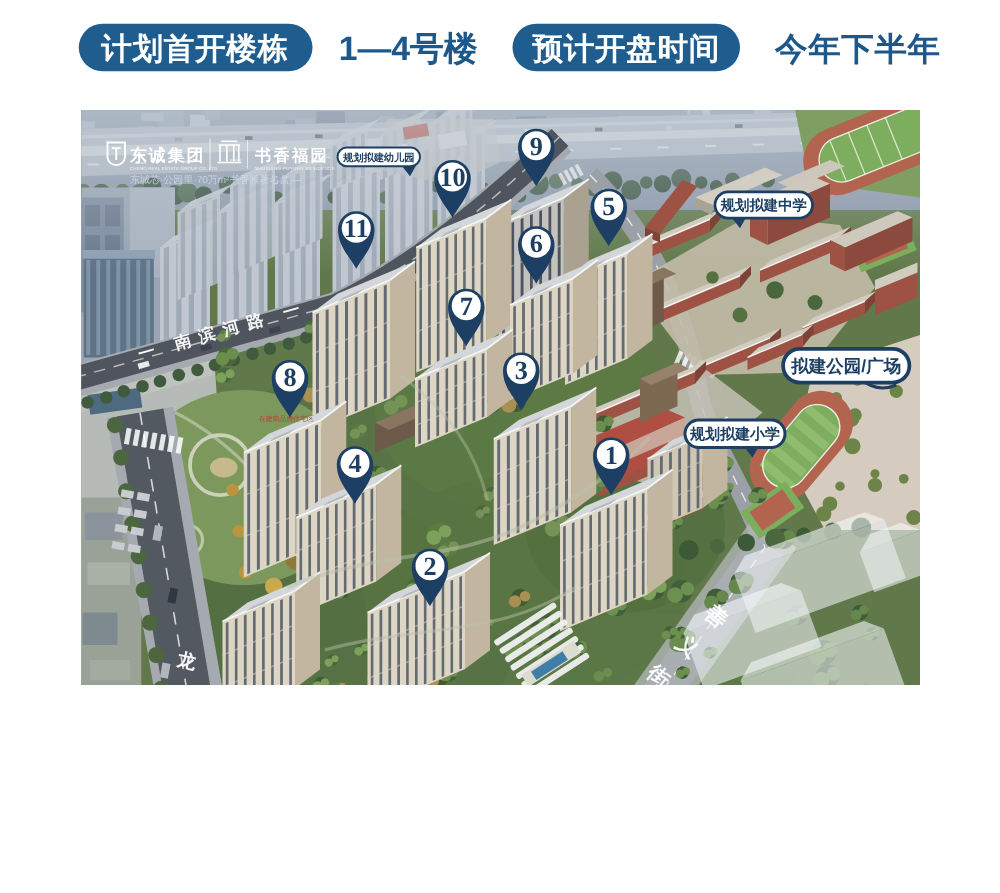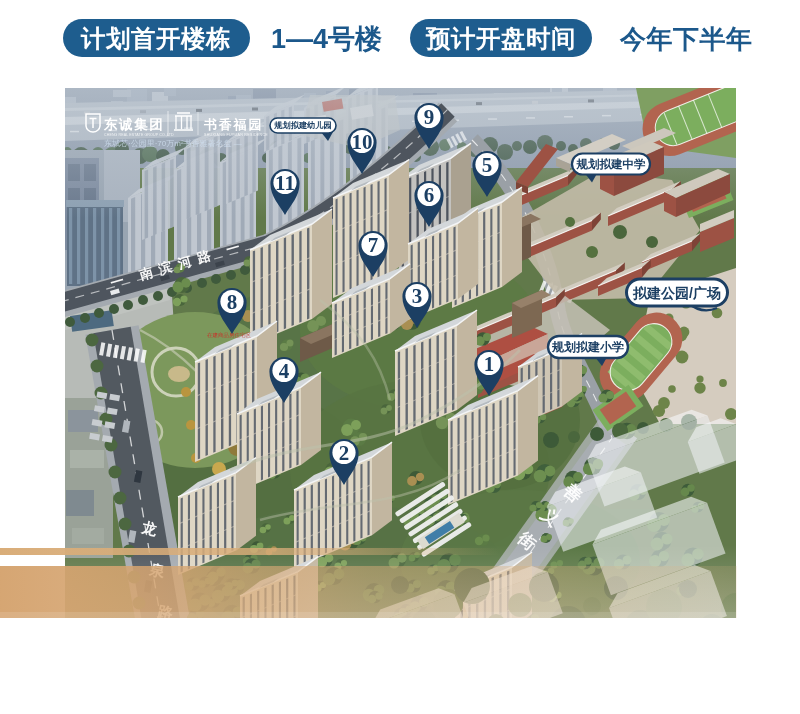--- a/index.html
+++ b/index.html
@@ -1,14 +1,14 @@
 <!DOCTYPE html>
 <html><head><meta charset="utf-8"><style>
 html,body{margin:0;padding:0;background:#ffffff;}
-#page{position:relative;width:800px;height:618px;overflow:hidden;font-family:"Liberation Sans",sans-serif;}
+#page{position:relative;width:800px;height:548px;overflow:hidden;font-family:"Liberation Sans",sans-serif;}
 </style></head>
 <body>
 <div id="page">
 <svg width="800" height="714" viewBox="0 0 800 714" font-family="Liberation Sans, sans-serif">
 <defs>
 <clipPath id="photo">
           <rect x="65" y="88" width="671" height="573"></rect>
         </clipPath>
 <linearGradient id="goldband" x1="0" y1="0" x2="1" y2="0">
  <stop offset="0" stop-color="#d5a470" stop-opacity="0.98"></stop>

